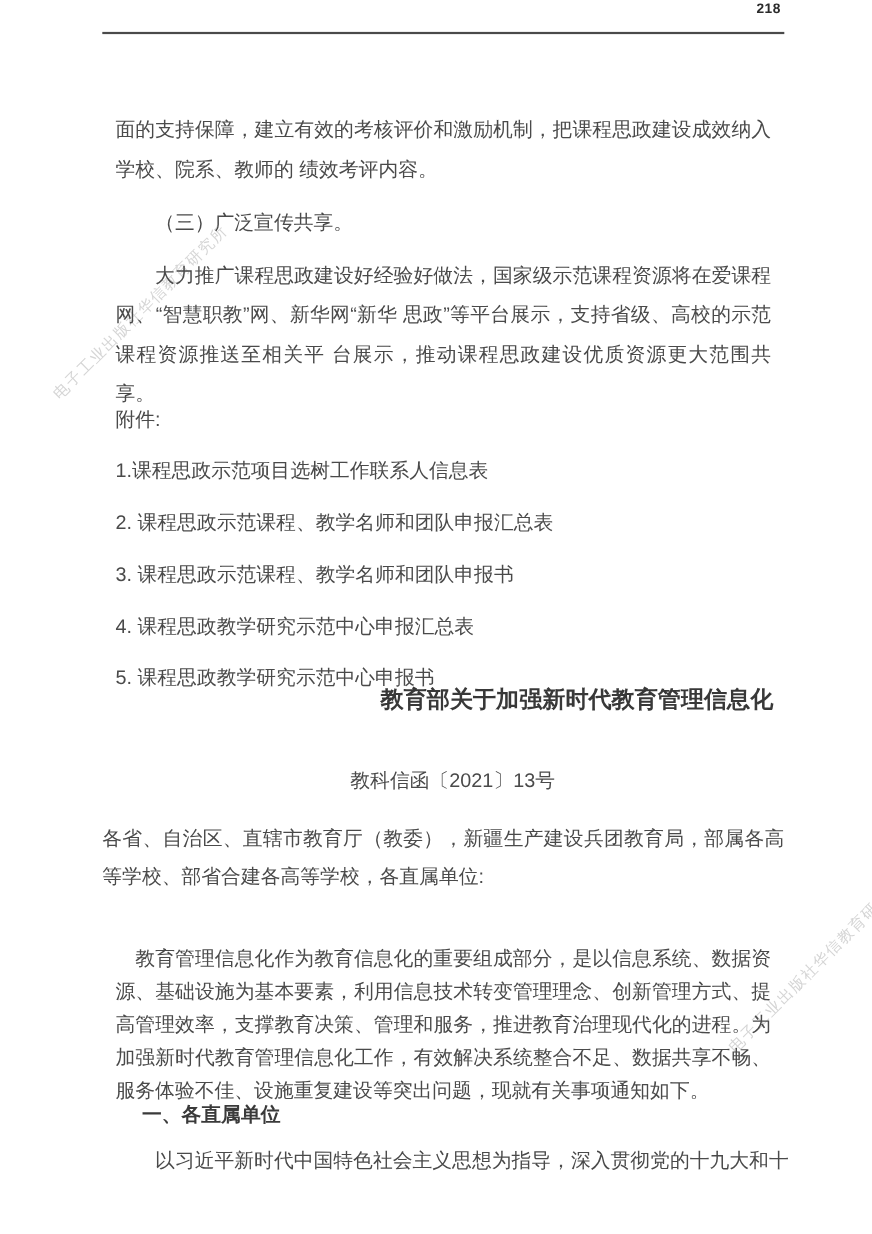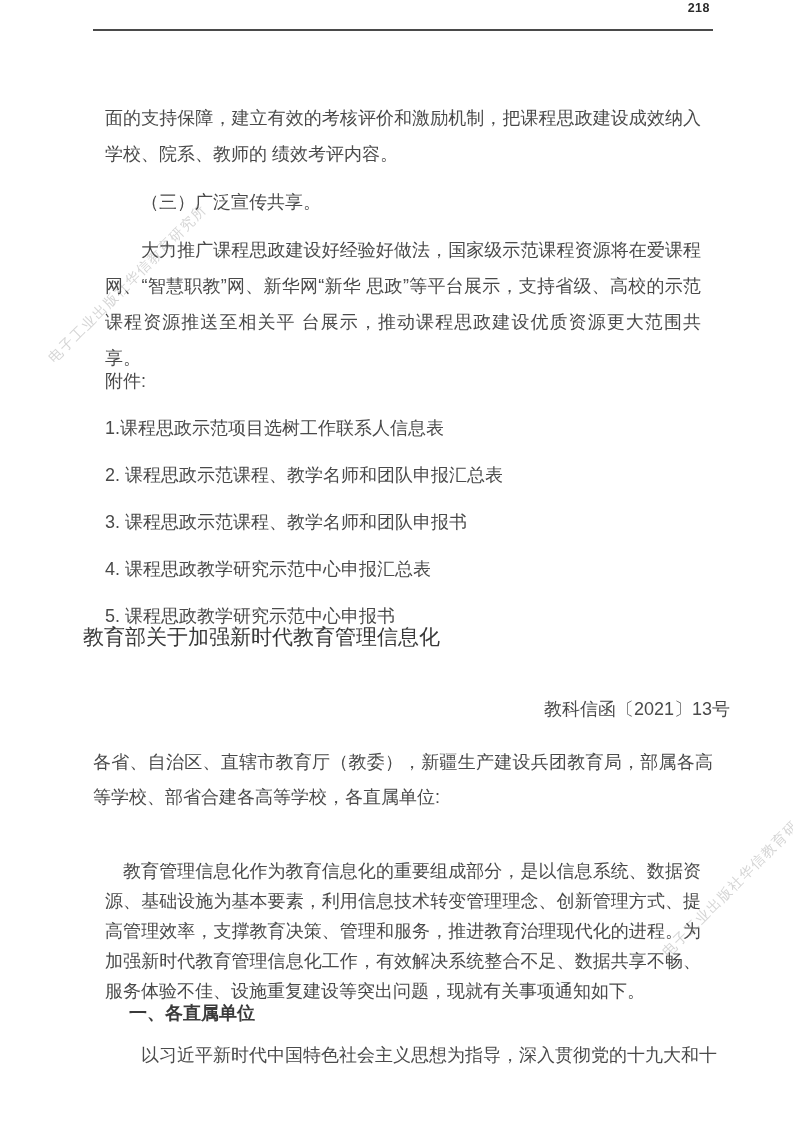--- a/index.html
+++ b/index.html
@@ -21,27 +21,27 @@
   }
   .block{
     position:absolute;left:93px;width:620px;
     color:#4a4a4a;font-size:18px;
   }
   .block p{margin:12px;}
   .top-paragraphs{top:88px;line-height:36px;text-align:justify;}
   .attachments{top:352px;line-height:35px;}
   .title-block{
     top:617px;left:83px;
-    text-align:left;
-    font-weight:normal;font-size:21px;line-height:39px;
+    text-align:right;
+    font-weight:bold;font-size:21px;line-height:39px;
     color:#383838;
   }
   .doc-number{
     top:694px;width:637px;
-    text-align:right;line-height:30px;
+    text-align:center;line-height:30px;
   }
   .salutation{top:745px;line-height:35px;text-align:justify;}
   .main-para{top:844px;line-height:30px;text-align:justify;}
   .section-block{top:998px;line-height:30px;}
   .section-block h3{
     margin:0;font-size:18px;font-weight:bold;color:#3a3a3a;
     line-height:30px;
   }
   .indent1{text-indent:18px;}
   .indent2{text-indent:36px;}

